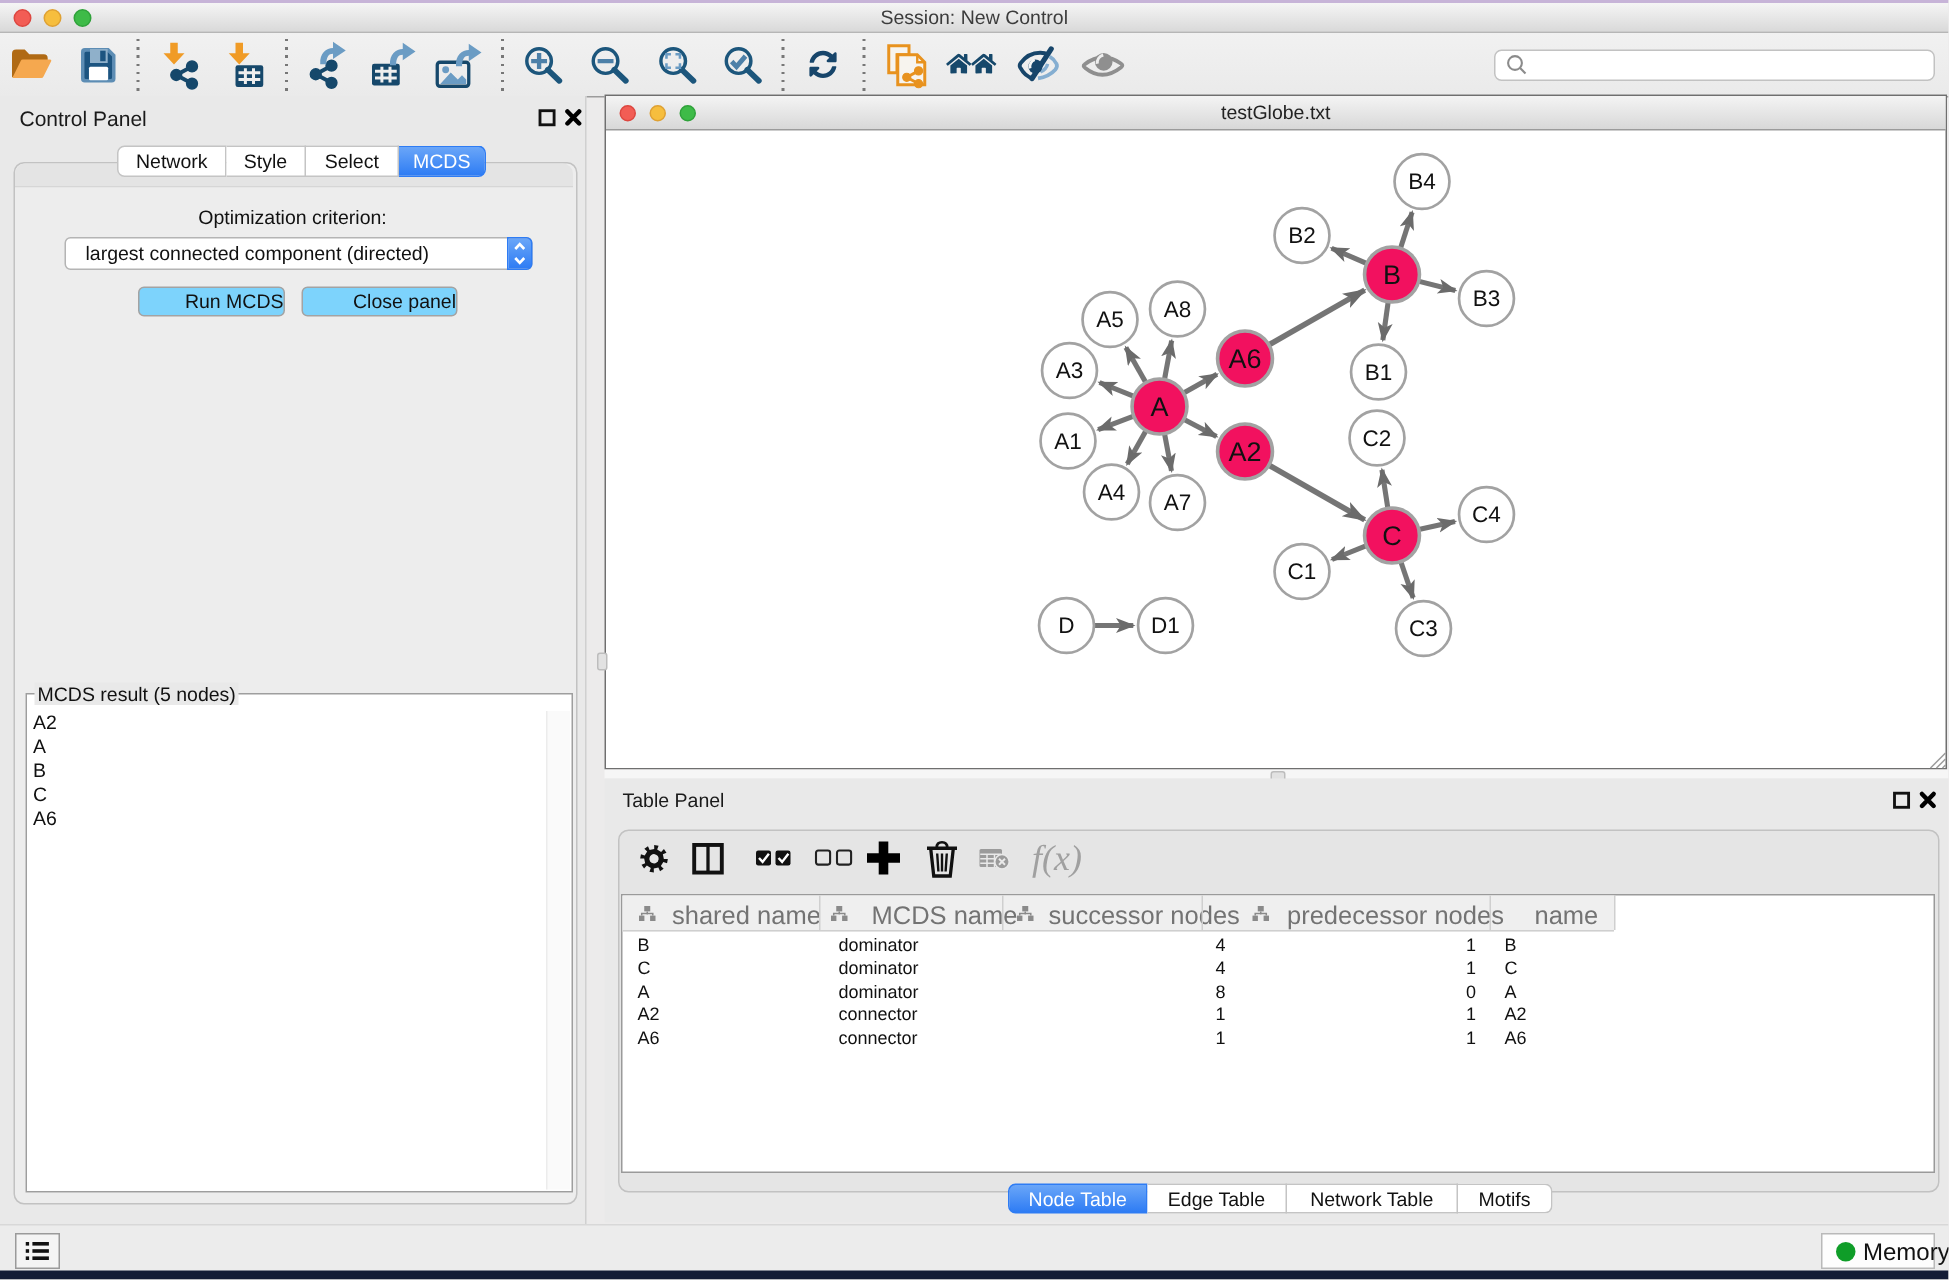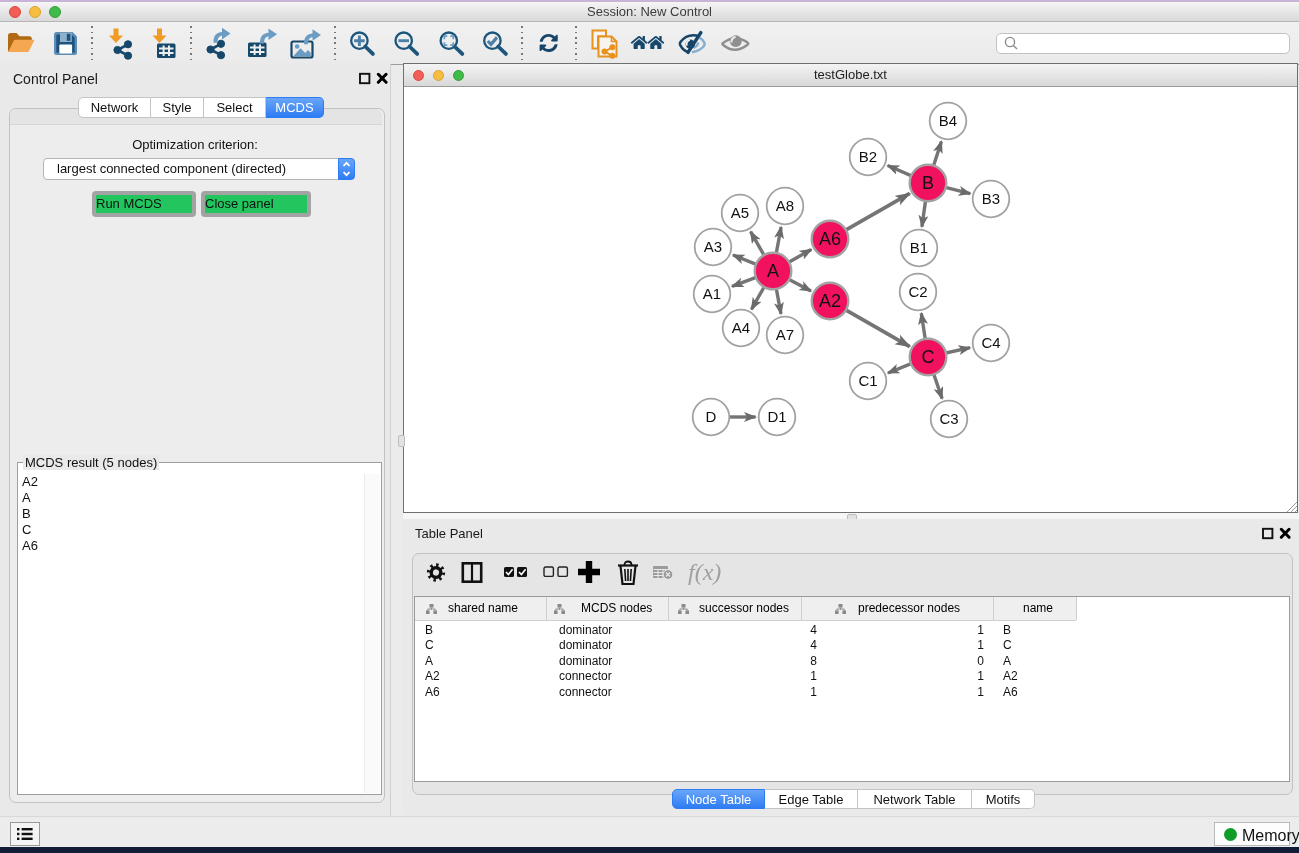--- a/index.html
+++ b/index.html
@@ -32,41 +32,41 @@
 #cpTabs div{width:60px;}
 #cpTabs div:nth-child(1){width:71px;}
 #cpTabs div:nth-child(2){width:52px;}
 #cpTabs div:nth-child(3){width:61px;}
 #cpTabs div:nth-child(4){width:57px;}
 #optLabel{left:0;top:73px;width:390px;text-align:center;font-size:13px;color:#111;}
 #combo{left:43px;top:94px;width:310px;height:20px;background:#fff;border:1px solid #b4b4b4;border-radius:4px;}
 #combo span{position:absolute;left:13px;top:2px;font-size:13px;color:#111;}
 #comboBtn{position:absolute;right:-1px;top:-1px;width:15px;height:20px;border-radius:0 4px 4px 0;
  background:linear-gradient(#6aa6f8,#2e7cf4);border:1px solid #2e7cf4;}
-.btn{position:absolute;background:#22c55e;border:4px solid #a3a3a3;border-radius:4px;
- font-size:13px;color:#111;text-align:left;}
+.btn{position:absolute;background:#7dd3fc;border:1px solid #a3a3a3;border-radius:4px;
+ font-size:13px;color:#111;text-align:right;}
 #runBtn{left:92px;top:127px;width:96px;height:17px;padding-top:1px;}
 #closeBtn{left:201px;top:127px;width:102px;height:17px;padding-top:1px;}
 #mcdsBox{left:17px;top:398px;width:363px;height:331px;background:#fff;border:1px solid #9e9e9e;}
 #mcdsLegend{position:absolute;left:5px;top:-8px;background:#e9e9e9;font-size:13px;color:#111;padding:0 2px;}
 #mcdsList{position:absolute;left:4px;top:11px;font-size:13px;color:#111;line-height:16px;}
 #mcdsSb{position:absolute;right:1px;top:11px;width:15px;height:319px;background:#fafafa;border-left:1px solid #ececec;}
 
 #netwin{left:403px;top:63px;width:895px;height:450px;background:#fff;border:1px solid #6f6f6f;box-sizing:border-box;}
 #netTitle{left:0;top:0;width:100%;height:22px;background:linear-gradient(#f4f4f4,#d8d8d8);
  border-bottom:1px solid #9b9b9b;}
 #netTitle .t{width:100%;text-align:center;font-size:13px;color:#222;line-height:22px;}
 .tl2{position:absolute;width:11px;height:11px;border-radius:50%;top:6px;}
 
 #tpanel{left:403px;top:519px;width:896px;height:296px;background:#e9e9e9;}
 #tpTitle{left:12px;top:7px;font-size:13px;color:#1a1a1a;}
 #tpBox{left:9px;top:34px;width:879px;height:240px;border:1px solid #c2c2c2;border-radius:7px;background:#e5e5e5;}
 #tbl{left:11px;top:77px;width:874px;height:184px;background:#fff;border:1px solid #9a9a9a;}
 #thead{position:absolute;left:0;top:0;width:661px;height:23px;background:#efefef;
- border-bottom:1px solid #cfcfcf;font-size:12px;color:#000000;}
+ border-bottom:1px solid #cfcfcf;font-size:17px;color:#737373;}
 .trow{position:absolute;font-size:12px;color:#111;line-height:15.4px;}
 #tabs2{left:269px;top:270px;height:20px;}
 #tabs2 div:nth-child(1){width:91px;}
 #tabs2 div:nth-child(2){width:92px;}
 #tabs2 div:nth-child(3){width:113px;}
 #tabs2 div:nth-child(4){width:62px;}
 
 #statusbar{left:0;top:816px;width:1299px;height:31px;background:#ececec;border-top:1px solid #d8d8d8;}
 #listBtn{left:10px;top:5px;width:28px;height:22px;background:#f4f4f4;border:1px solid #9a9a9a;}
 #memBtn{left:1214px;top:5px;width:74px;height:22px;background:#fdfdfd;border:1px solid #b9b9b9;
@@ -380,21 +380,21 @@
    <path d="M0.5,3.5 h14 M0.5,6.5 h14 M0.5,9.5 h14 M5,3 v9 M10,3 v9" stroke="#e9e9e9" stroke-width="1"></path>
    <circle cx="15" cy="8.5" r="4.8" stroke="#e9e9e9" stroke-width="1"></circle>
    <path d="M13,6.5 l4,4 m0,-4 l-4,4" stroke="#e9e9e9" stroke-width="1.3"></path>
   </g>
 
   <text x="271" y="23" font-family="Liberation Serif, serif" font-style="italic" font-size="24" fill="#a0a0a0">f(x)</text>
  </svg>
  <div class="abs" id="tbl">
    <div id="thead">
      <span style="position:absolute;left:33px;top:4px">shared name</span>
-     <span style="position:absolute;left:166px;top:4px">MCDS nodes</span>
+     <span style="position:absolute;left:166px;top:4px">MCDS name</span>
      <span style="position:absolute;left:284px;top:4px">successor nodes</span>
      <span style="position:absolute;left:443px;top:4px">predecessor nodes</span>
      <span style="position:absolute;left:608px;top:4px">name</span>
      <i style="position:absolute;left:131px;top:0;height:23px;border-left:1px solid #cfcfcf"></i>
      <i style="position:absolute;left:253px;top:0;height:23px;border-left:1px solid #cfcfcf"></i>
      <i style="position:absolute;left:386px;top:0;height:23px;border-left:1px solid #cfcfcf"></i>
      <i style="position:absolute;left:578px;top:0;height:23px;border-left:1px solid #cfcfcf"></i>
      <i style="position:absolute;left:661px;top:0;height:23px;border-left:1px solid #cfcfcf"></i>
    </div>
    <svg style="position:absolute;left:0;top:0" width="660" height="23" xmlns="http://www.w3.org/2000/svg">

